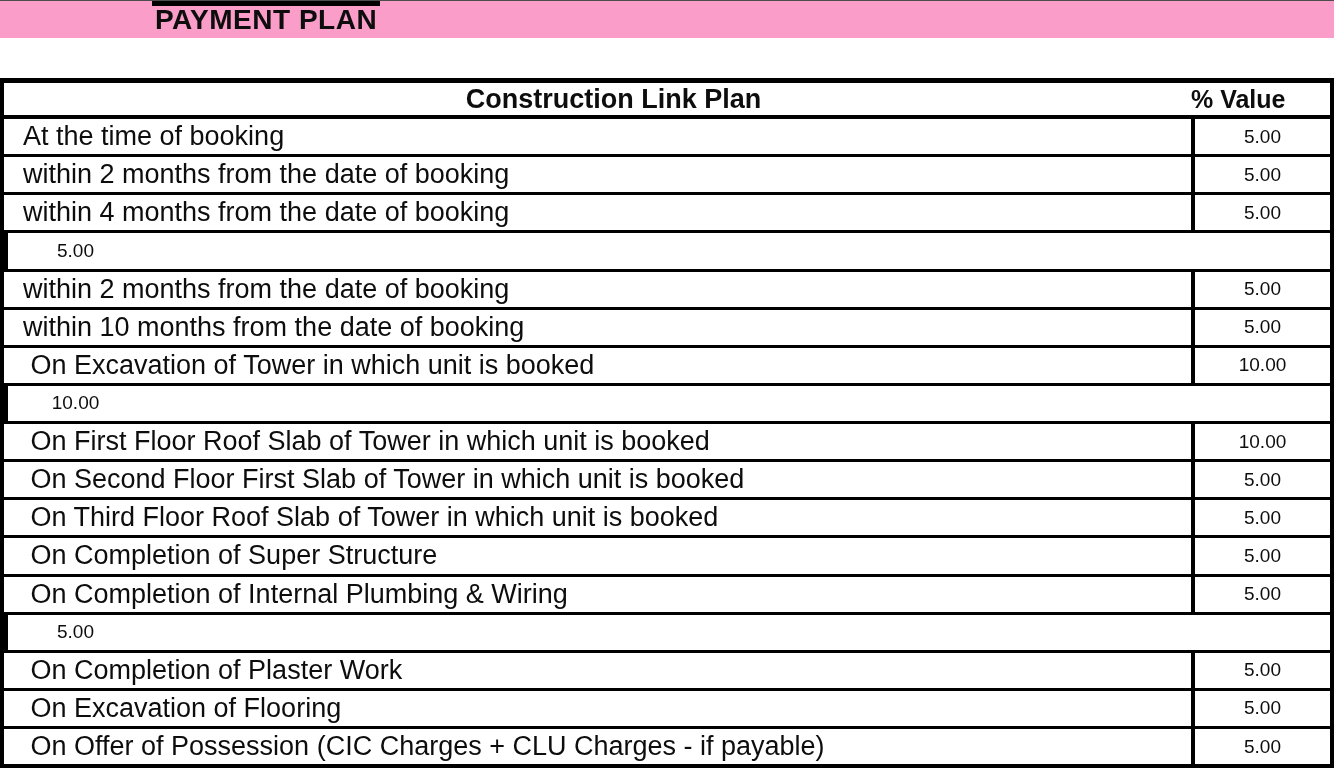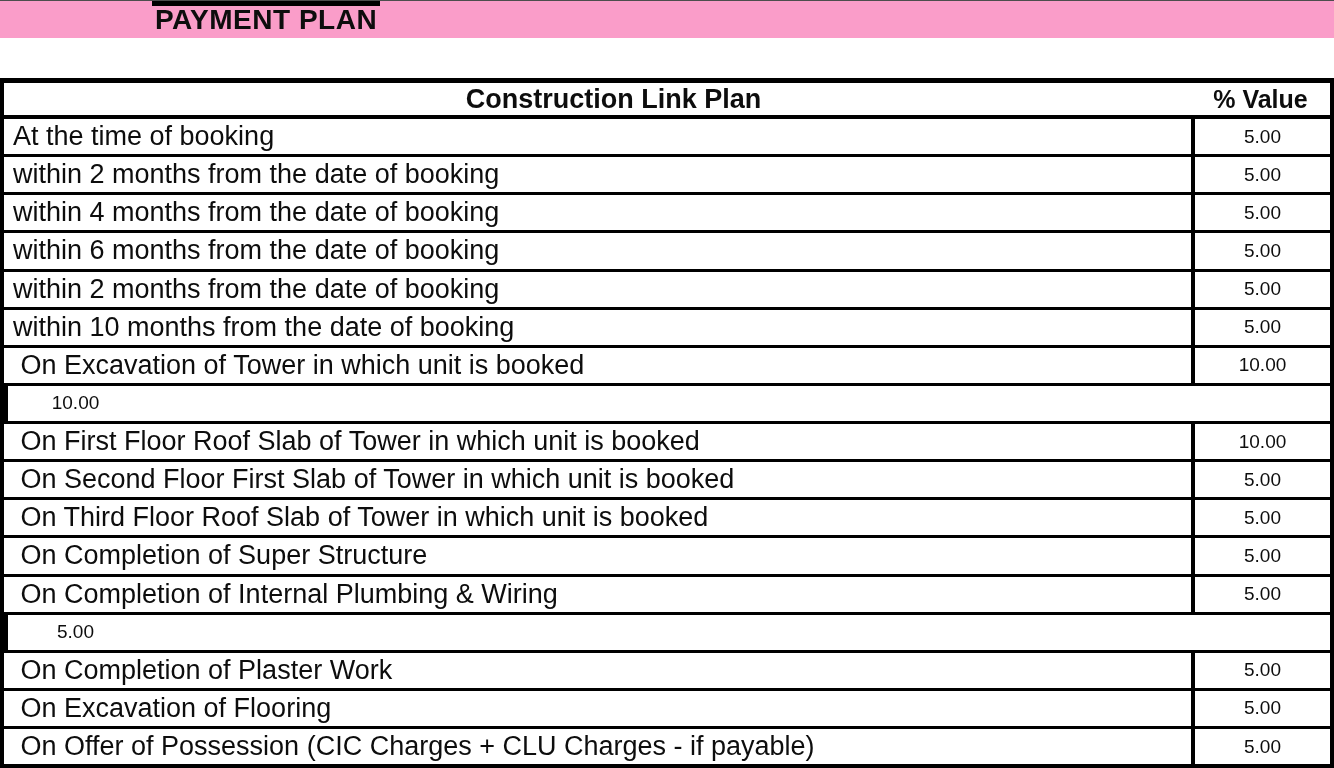--- a/index.html
+++ b/index.html
@@ -72,21 +72,21 @@
     padding-left: 32px;
   }
   .header-plan {
     flex: 1;
     text-align: center;
     font-size: 27px;
     line-height: 32px;
   }
   .header-value {
     width: 139px;
-    text-align: center;
+    text-align: left;
     font-size: 25px;
     line-height: 32px;
   }
   .rows {
     flex: 1;
     display: flex;
     flex-direction: column;
   }
   .row {
     flex: 1;
@@ -94,21 +94,21 @@
     align-items: stretch;
     border-bottom: 3px solid #000;
   }
   .row:last-child {
     border-bottom: none;
   }
   .row-desc {
     flex: 1;
     display: flex;
     align-items: center;
-    padding-left: 9px;
+    padding-left: 19px;
     font-size: 27px;
     white-space: pre;
     overflow: hidden;
   }
   .row-value {
     width: 135px;
     border-left: 4px solid #000;
     display: flex;
     align-items: center;
     justify-content: center;
@@ -142,21 +142,20 @@
     <div class="row-desc">within 2 months from the date of booking</div>
     <div class="row-value">5.00</div>
   </div>
 
   <div class="row">
     <div class="row-desc">within 4 months from the date of booking</div>
     <div class="row-value">5.00</div>
   </div>
 
   <div class="row">
-    <div class="row-desc">within 6 months from the date of booking</div>
     <div class="row-value">5.00</div>
   </div>
 
   <div class="row">
     <div class="row-desc">within 2 months from the date of booking</div>
     <div class="row-value">5.00</div>
   </div>
 
   <div class="row">
     <div class="row-desc">within 10 months from the date of booking</div>

